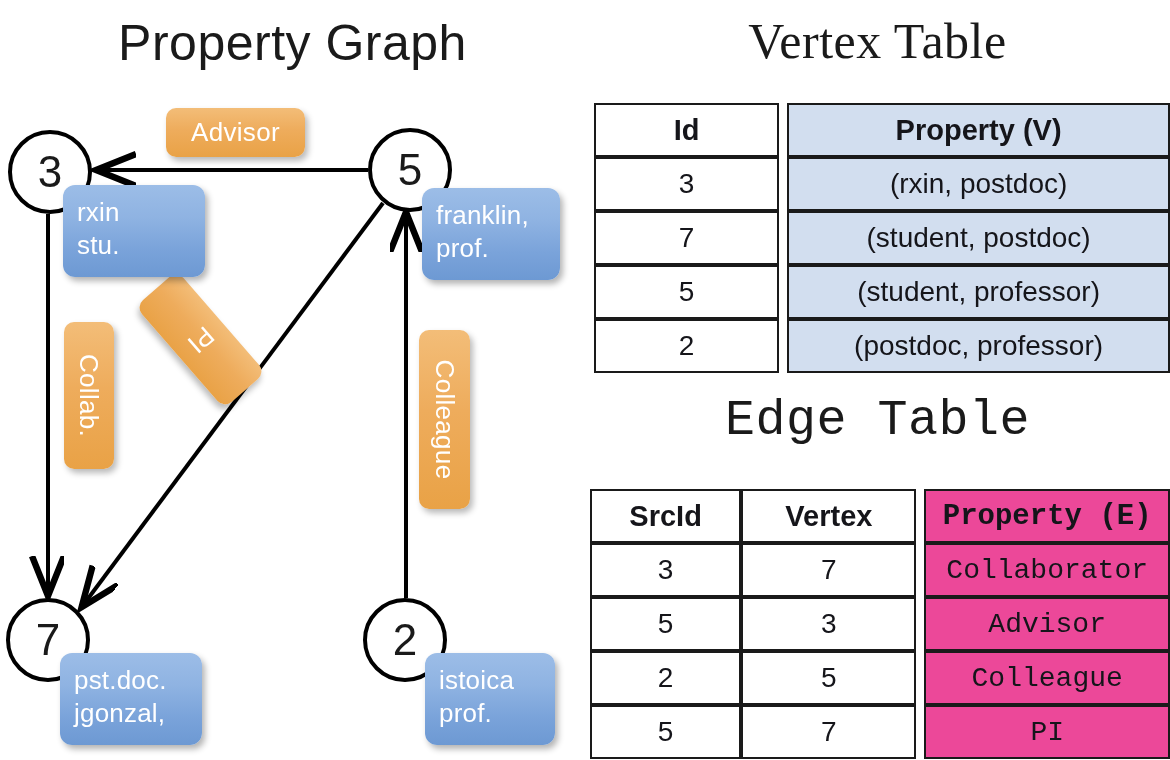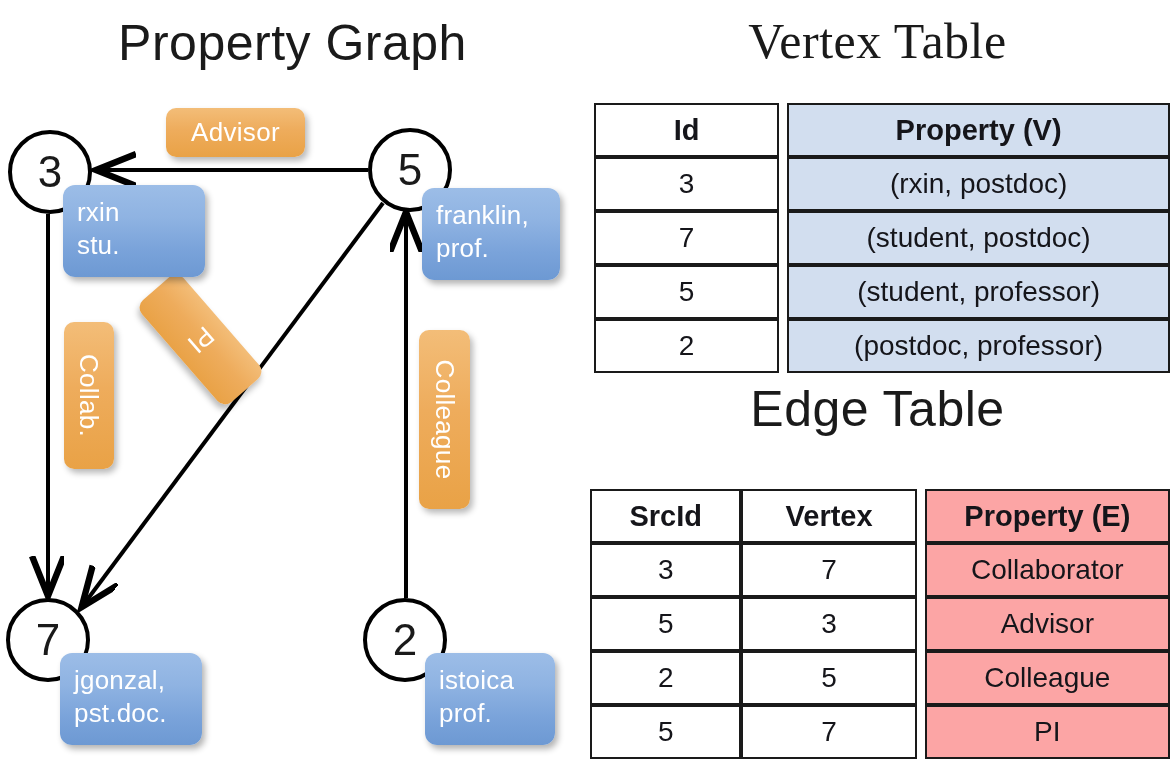--- a/index.html
+++ b/index.html
@@ -22,21 +22,21 @@
     font-family: "Liberation Sans", sans-serif;
     font-weight: 300;
     font-size: 50px;
     letter-spacing: 0.5px;
     color: #1a1a1a;
     text-align: center;
     white-space: nowrap;
   }
   #title-property-graph { left: 0px;   top: 14px;  width: 585px; }
   #title-vertex-table   { left: 585px; top: 12px;  width: 585px; font-family: Liberation Serif, serif; }
-  #title-edge-table     { left: 585px; top: 380px; width: 585px; }
+  #title-edge-table     { left: 585px; top: 392px; width: 585px; font-family: Liberation Mono, monospace; }
 
   
   #graph-panel {
     position: absolute;
     left: 0; top: 0;
     width: 585px; height: 760px;
   }
   #graph-svg { position: absolute; left: 0; top: 0; }
 
   
@@ -110,21 +110,21 @@
     border: 2px solid #1a1a1a;
     text-align: center;
     font-size: 28px;
     font-weight: 300;
     color: #15151a;
     padding: 0;
     box-sizing: border-box;
   }
   .tbl td.hdr { font-weight: 700; font-size: 29px; }
   .tbl td.shaded-v  { background: #d2deef; }
-  .tbl td.shaded-e  { background: #fca5a5; }
+  .tbl td.shaded-e  { background: #ec4899; font-family: Liberation Mono, monospace; }
   .tbl td.spacer { border: none; width: 8px; background: transparent; }
 
   #vertex-table { left: 594px; top: 103px; }
   #vertex-table td.c-id   { width: 186px; height: 54px; }
   #vertex-table td.c-prop { width: 384px; height: 54px; }
 
   #edge-table { left: 590px; top: 489px; border-radius: 28px; }
   #edge-table td.c-src  { width: 152px; height: 54px; }
   #edge-table td.c-dst  { width: 176px; height: 54px; }
   #edge-table td.c-prop { width: 246px; height: 54px; }
@@ -174,22 +174,22 @@
 
   <div class="prop-box" id="prop-rxin">
     <div>rxin</div>
     <div>stu.</div>
   </div>
   <div class="prop-box" id="prop-franklin">
     <div>franklin,</div>
     <div>prof.</div>
   </div>
   <div class="prop-box" id="prop-jgonzal">
+    <div>pst.doc.</div>
     <div>jgonzal,</div>
-    <div>pst.doc.</div>
   </div>
   <div class="prop-box" id="prop-istoica">
     <div>istoica</div>
     <div>prof.</div>
   </div>
 </div>
 
 <table class="tbl" id="vertex-table">
   <tbody>
       <tr>

